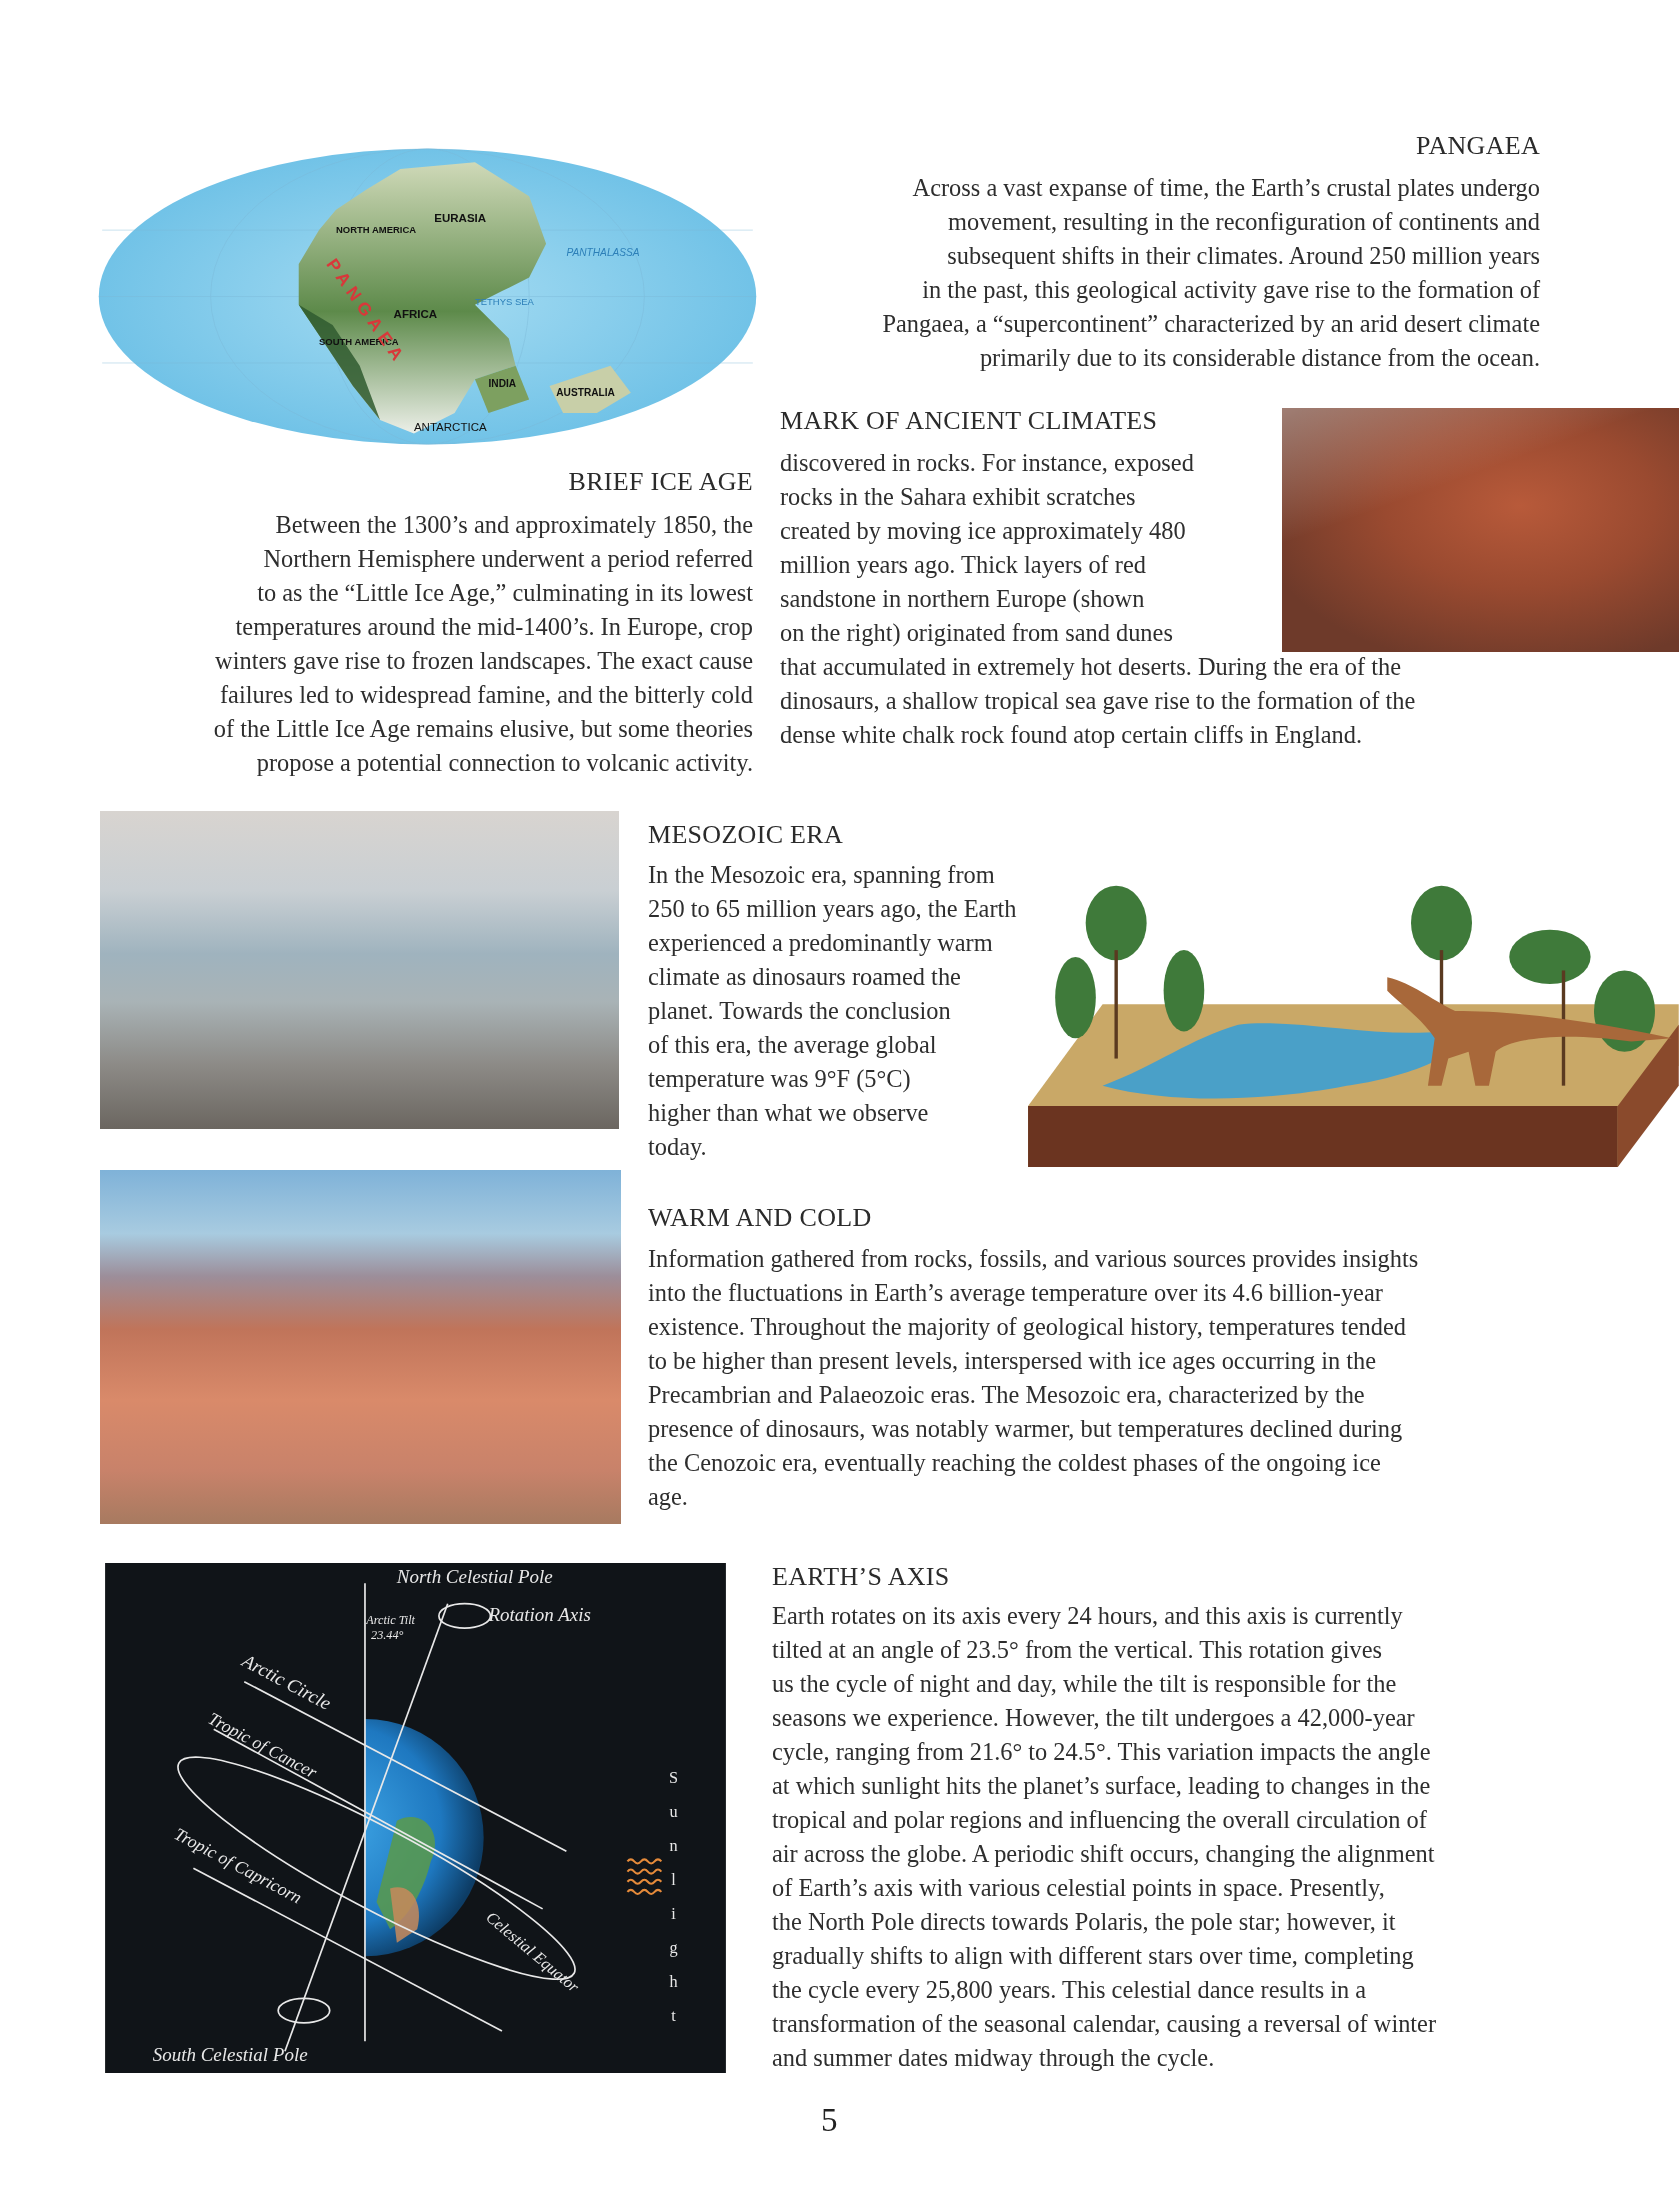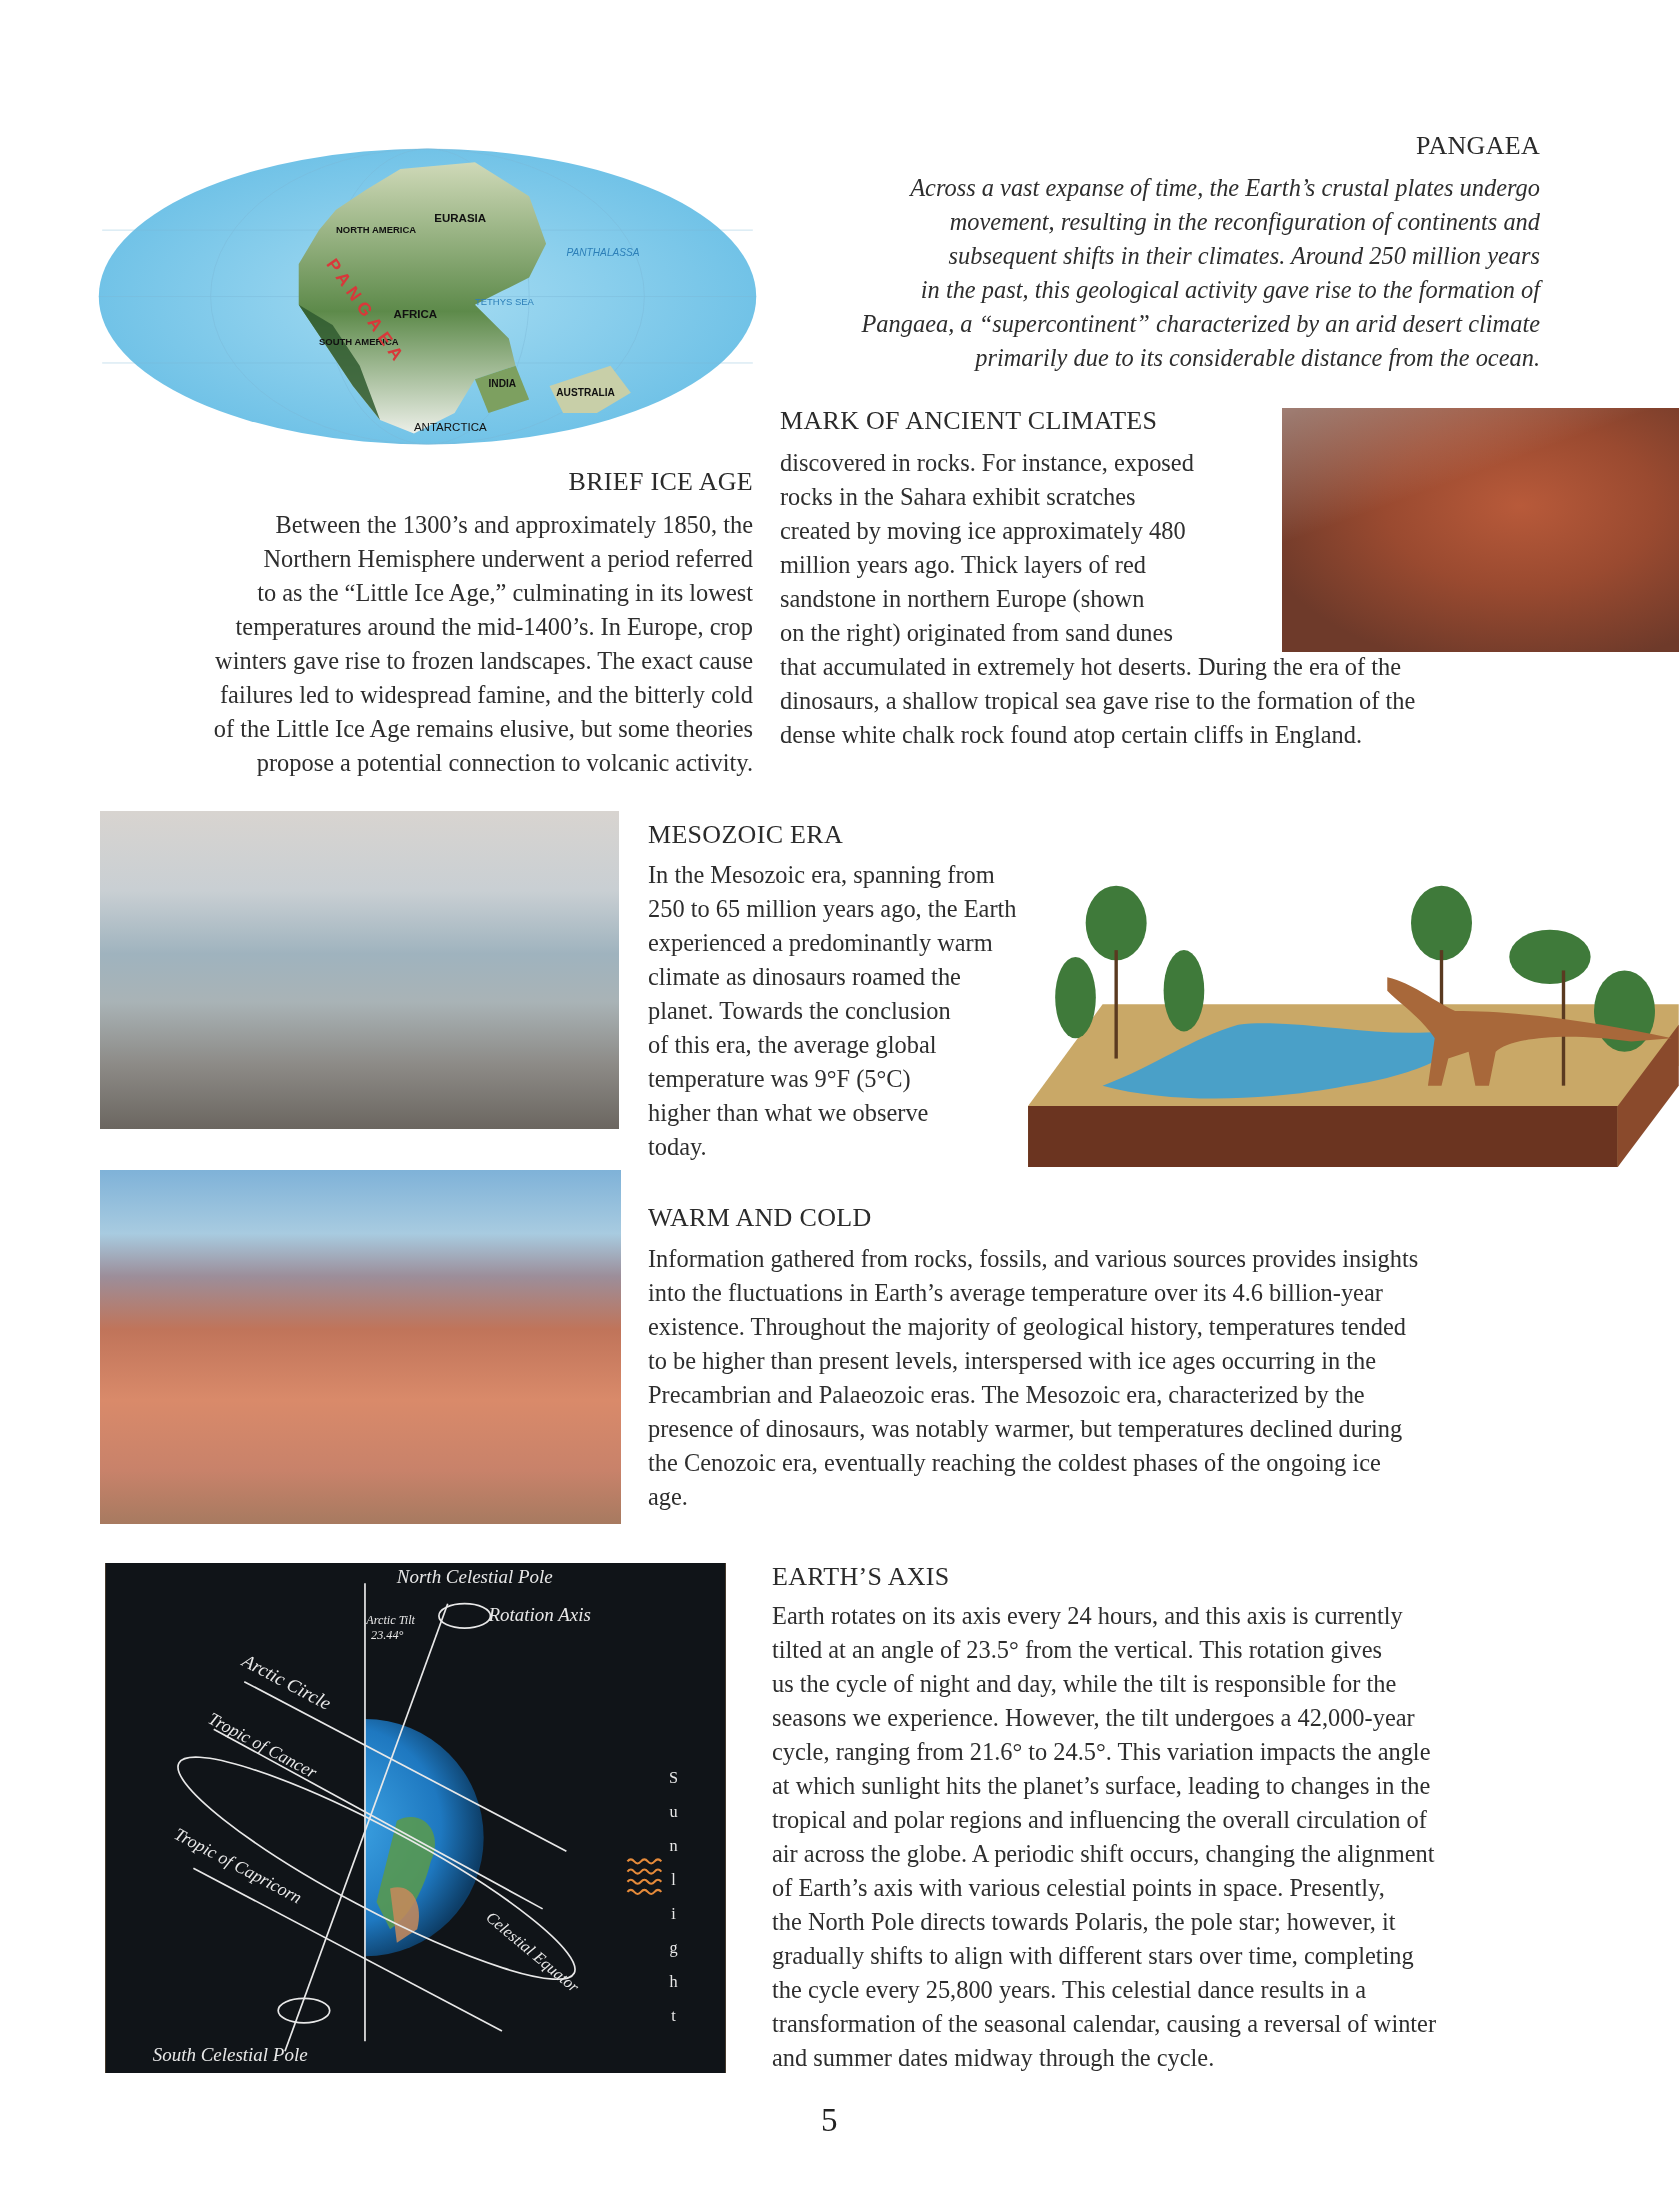--- a/index.html
+++ b/index.html
@@ -32,21 +32,21 @@
   
   #diorama { left: 1021px; top: 862px; width: 658px; height: 305px; }
   #diorama svg { width: 100%; height: 100%; }
 
   
   #warmcold { left: 100px; top: 1170px; width: 521px; height: 354px;
     background:
       linear-gradient(180deg, #7fb2d8 0%, #a8cbe0 18%, #9c8e9a 30%, #c0745a 45%, #d98a6a 65%, #c8826a 85%, #a77a60 100%); }
 
   
-  #axis { left: 105px; top: 1563px; width: 621px; height: 510px; background: #fdba74; }
+  #axis { left: 105px; top: 1563px; width: 621px; height: 510px; background: #737373; }
   #axis svg { width: 100%; height: 100%; }
 
   #page-number { position: absolute; left: 821px; top: 2102px; font-size: 33px; color: #222; }
 </style>
 </head>
 <body>
 
 <div class="fig" id="map">
   <svg viewBox="0 0 980 450">
     <defs>
@@ -81,21 +81,21 @@
       <text x="680" y="375" font-size="15">AUSTRALIA</text>
       <text x="470" y="426" font-weight="normal" font-size="17">ANTARCTICA</text>
     </g>
     <text x="695" y="168" font-family="Liberation Sans, sans-serif" font-style="italic" font-size="15" fill="#2c7fb8">PANTHALASSA</text>
     <text x="560" y="240" font-family="Liberation Sans, sans-serif" font-size="14" fill="#2c7fb8">TETHYS SEA</text>
     <text x="340" y="180" font-family="Liberation Sans, sans-serif" font-weight="bold" font-size="26" fill="#d8383a" transform="rotate(55 340 180)" letter-spacing="8">PANGAEA</text>
   </svg>
 </div>
 
 <div class="heading" style="right:139px; top:131px;">PANGAEA</div>
-<div class="para right" style="right:139px; top:171px;font-style:italic;">
+<div class="para right" style="right:139px; top:171px;">
   <span class="ln">Across a vast expanse of time, the Earth’s crustal plates undergo</span>
   <span class="ln">movement, resulting in the reconfiguration of continents and</span>
   <span class="ln">subsequent shifts in their climates. Around 250 million years</span>
   <span class="ln">in the past, this geological activity gave rise to the formation of</span>
   <span class="ln">Pangaea, a “supercontinent” characterized by an arid desert climate</span>
   <span class="ln">primarily due to its considerable distance from the ocean.</span>
 </div>
 
 <div class="heading" style="right:926px; top:467px;">BRIEF ICE AGE</div>
 <div class="para right" style="right:926px; top:508px;">

